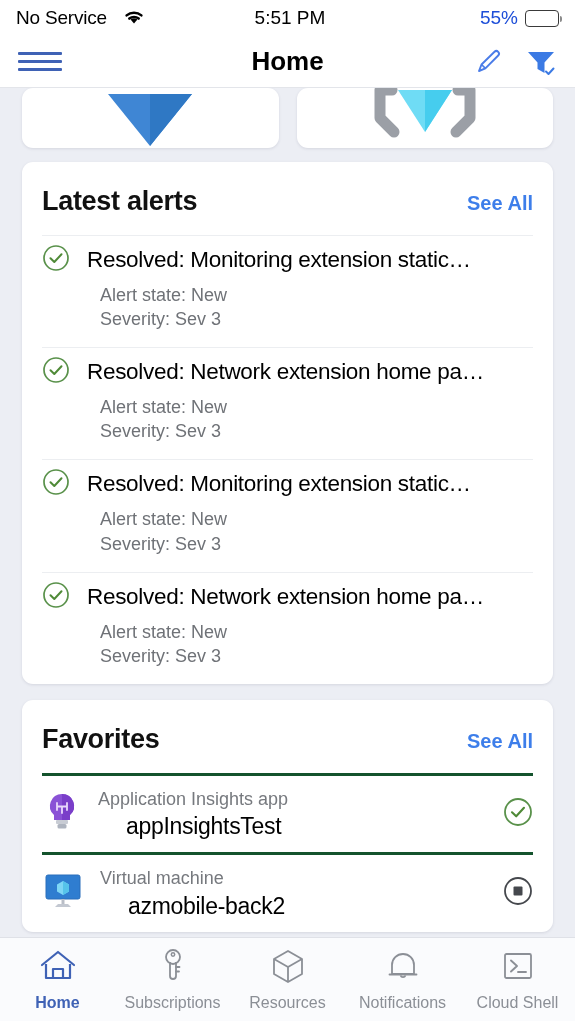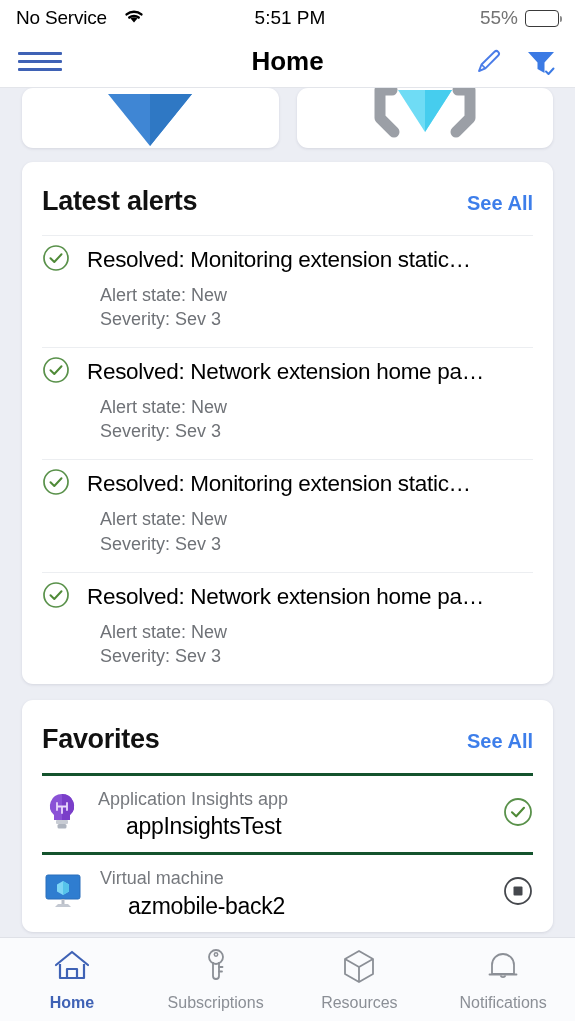--- a/index.html
+++ b/index.html
@@ -10,31 +10,31 @@
     overflow:hidden;
   }
   .phone { position:relative; width:575px; height:1021px; display:flex; flex-direction:column; }
 
   
   .statusbar {
     height:36px; background:#ffffff; flex:0 0 36px;
     display:flex; align-items:center; padding:0 16px;
     position:relative;
   }
-  .sb-left { display:flex; align-items:flex-start; gap:16px; }
+  .sb-left { display:flex; align-items:center; gap:16px; }
   .sb-carrier { font-size:19px; color:#000; letter-spacing:-0.2px; }
   .sb-center {
     position:absolute; left:5px; right:0; text-align:center;
     font-size:19px; color:#000; font-weight:400; pointer-events:none;
   }
   .sb-right {
     margin-left:auto; display:flex; align-items:center; gap:7px;
     position:relative; z-index:2;
   }
-  .sb-battpct { font-size:19px; color:#737373; }
+  .sb-battpct { font-size:19px; color:#1d4ed8; }
   .batt { width:34px; height:17px; border:1.6px solid #3a3a3a; border-radius:4px;
           position:relative; padding:2px; }
   .batt-fill { height:100%; background:#000; border-radius:1.5px; }
   .batt-tip { position:absolute; right:-4px; top:5px; width:2.5px; height:6px;
               background:#8b8b8b; border-radius:0 2px 2px 0; }
 
   
   .navbar {
     height:52px; flex:0 0 52px; background:#fff;
     display:flex; align-items:center; padding:0 18px;
@@ -341,15 +341,25 @@
       <span>
         <svg width="40" height="38" viewBox="0 0 40 38">
           <path d="M9 27 L9 18 A11 11 0 0 1 31 18 L31 27 Z" fill="none" stroke="#8b8f96" stroke-width="1.8" stroke-linejoin="round"></path>
           <path d="M6.5 27.5 L33.5 27.5" stroke="#8b8f96" stroke-width="1.8" stroke-linecap="round"></path>
           <path d="M17.5 28.5 A2.7 2.7 0 0 0 22.5 28.5" fill="none" stroke="#8b8f96" stroke-width="1.8"></path>
         </svg>
       </span>
       <span class="tab-label">Notifications</span>
     </div>
 
+    <div class="tab">
+      <span>
+        <svg width="40" height="38" viewBox="0 0 40 38">
+          <rect x="7" y="7" width="26" height="24" rx="1.5" fill="none" stroke="#8b8f96" stroke-width="1.8"></rect>
+          <path d="M13 13.5 L19 19 L13 24.5" fill="none" stroke="#8b8f96" stroke-width="1.9" stroke-linecap="round" stroke-linejoin="round"></path>
+          <path d="M20 25 L28 25" stroke="#8b8f96" stroke-width="1.9" stroke-linecap="round"></path>
+        </svg>
+      </span>
+      <span class="tab-label">Cloud Shell</span>
+    </div>
   </div>
 
 </div>
 
 </body></html>

